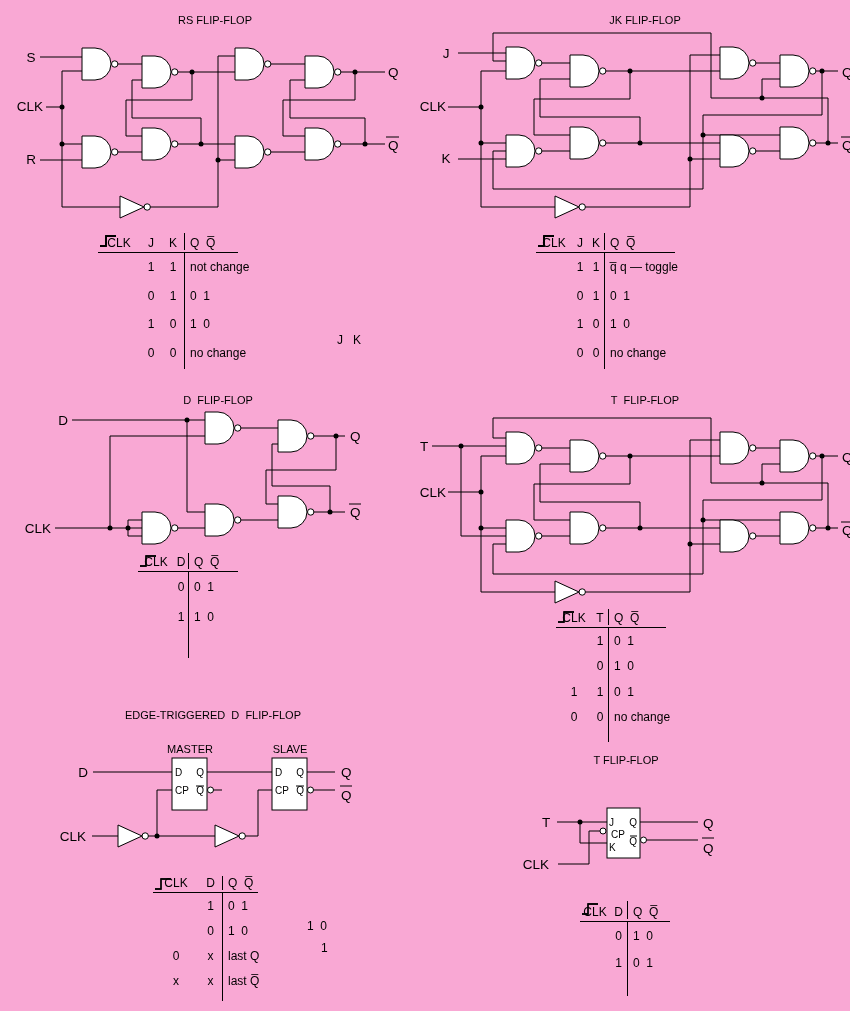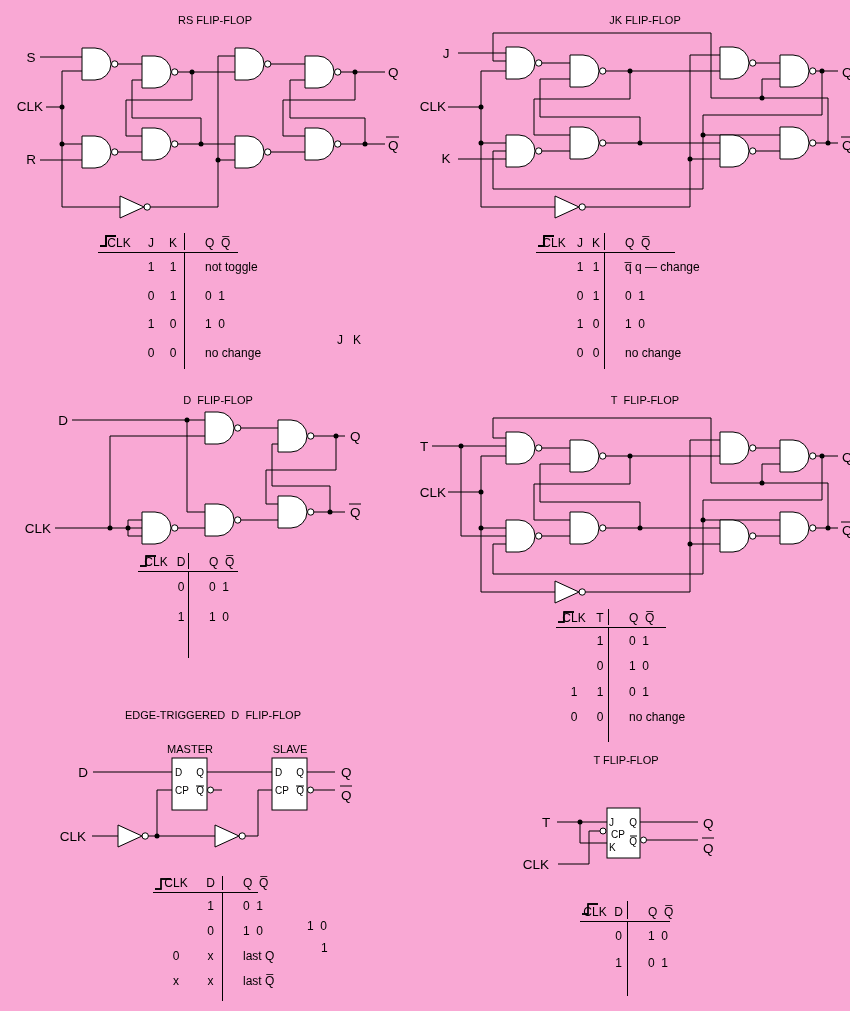--- a/index.html
+++ b/index.html
@@ -16,21 +16,21 @@
   .bar{stroke:#000;stroke-width:1;}
   
   .tt{position:absolute;font-size:12px;}
   .tt-row{display:flex;align-items:center;}
   .tt-head{align-items:flex-end;border-bottom:1px solid #000;padding-bottom:2px;box-sizing:border-box;height:var(--hh);}
   .tt-body-row{height:var(--rh);}
   .tt-spacer{height:var(--sp);}
   .c-clk{width:var(--cclk);flex:none;display:flex;justify-content:center;align-items:center;}
   .tt-head .c-clk{display:block;text-align:center;}
   .c-in{width:var(--cin);flex:none;text-align:center;}
-  .c-out{border-left:1px solid #000;padding-left:20px;white-space:pre;flex:none;
+  .c-out{border-left:1px solid #000;padding-left:5px;white-space:pre;flex:none;
          align-self:stretch;display:flex;align-items:center;}
   .tt-head .c-out{align-items:flex-end;}
   .tt-rs {--cclk:42px;--cin:22px;--rh:28.5px;--hh:20px;--sp:2px;left:98px;top:233px;width:140px;}
   .tt-jk {--cclk:36px;--cin:16px;--rh:28.5px;--hh:20px;--sp:2px;left:536px;top:233px;width:139px;}
   .tt-d  {--cclk:36px;--cin:14px;--rh:30px;--hh:19px;--sp:26px;left:138px;top:553px;width:100px;}
   .tt-t  {--cclk:36px;--cin:16px;--rh:25.5px;--hh:19px;--sp:12px;left:556px;top:609px;width:110px;}
   .tt-etd{--cclk:46px;--cin:23px;--rh:25px;--hh:17px;--sp:8px;left:153px;top:876px;width:105px;}
   .tt-tb {--cclk:30px;--cin:17px;--rh:27px;--hh:21px;--sp:20px;left:580px;top:901px;width:90px;}
   .stray{position:absolute;font-size:12px;white-space:pre;}
 </style>
@@ -325,21 +325,21 @@
         <div class="c-out">Q  Q̅</div>
       </div>
       <div class="tt-row tt-body-row">
         <div class="c-clk">
           <svg width="20" height="16" viewBox="0 0 20 16">
             <path d="M2,13 H8 V3 H18" fill="none" stroke="#000" stroke-width="1.3"></path>
           </svg>
         </div>
         <div class="c-in">1</div>
         <div class="c-in">1</div>
-        <div class="c-out">not toggle</div>
+        <div class="c-out">not change</div>
       </div>
       <div class="tt-row tt-body-row">
         <div class="c-clk">
           <svg width="20" height="16" viewBox="0 0 20 16">
             <path d="M2,13 H8 V3 H18" fill="none" stroke="#000" stroke-width="1.3"></path>
           </svg>
         </div>
         <div class="c-in">0</div>
         <div class="c-in">1</div>
         <div class="c-out">0  1</div>
@@ -379,21 +379,21 @@
         <div class="c-out">Q  Q̅</div>
       </div>
       <div class="tt-row tt-body-row">
         <div class="c-clk">
           <svg width="20" height="16" viewBox="0 0 20 16">
             <path d="M2,13 H8 V3 H18" fill="none" stroke="#000" stroke-width="1.3"></path>
           </svg>
         </div>
         <div class="c-in">1</div>
         <div class="c-in">1</div>
-        <div class="c-out">q̅ q — change</div>
+        <div class="c-out">q̅ q — toggle</div>
       </div>
       <div class="tt-row tt-body-row">
         <div class="c-clk">
           <svg width="20" height="16" viewBox="0 0 20 16">
             <path d="M2,13 H8 V3 H18" fill="none" stroke="#000" stroke-width="1.3"></path>
           </svg>
         </div>
         <div class="c-in">0</div>
         <div class="c-in">1</div>
         <div class="c-out">0  1</div>

